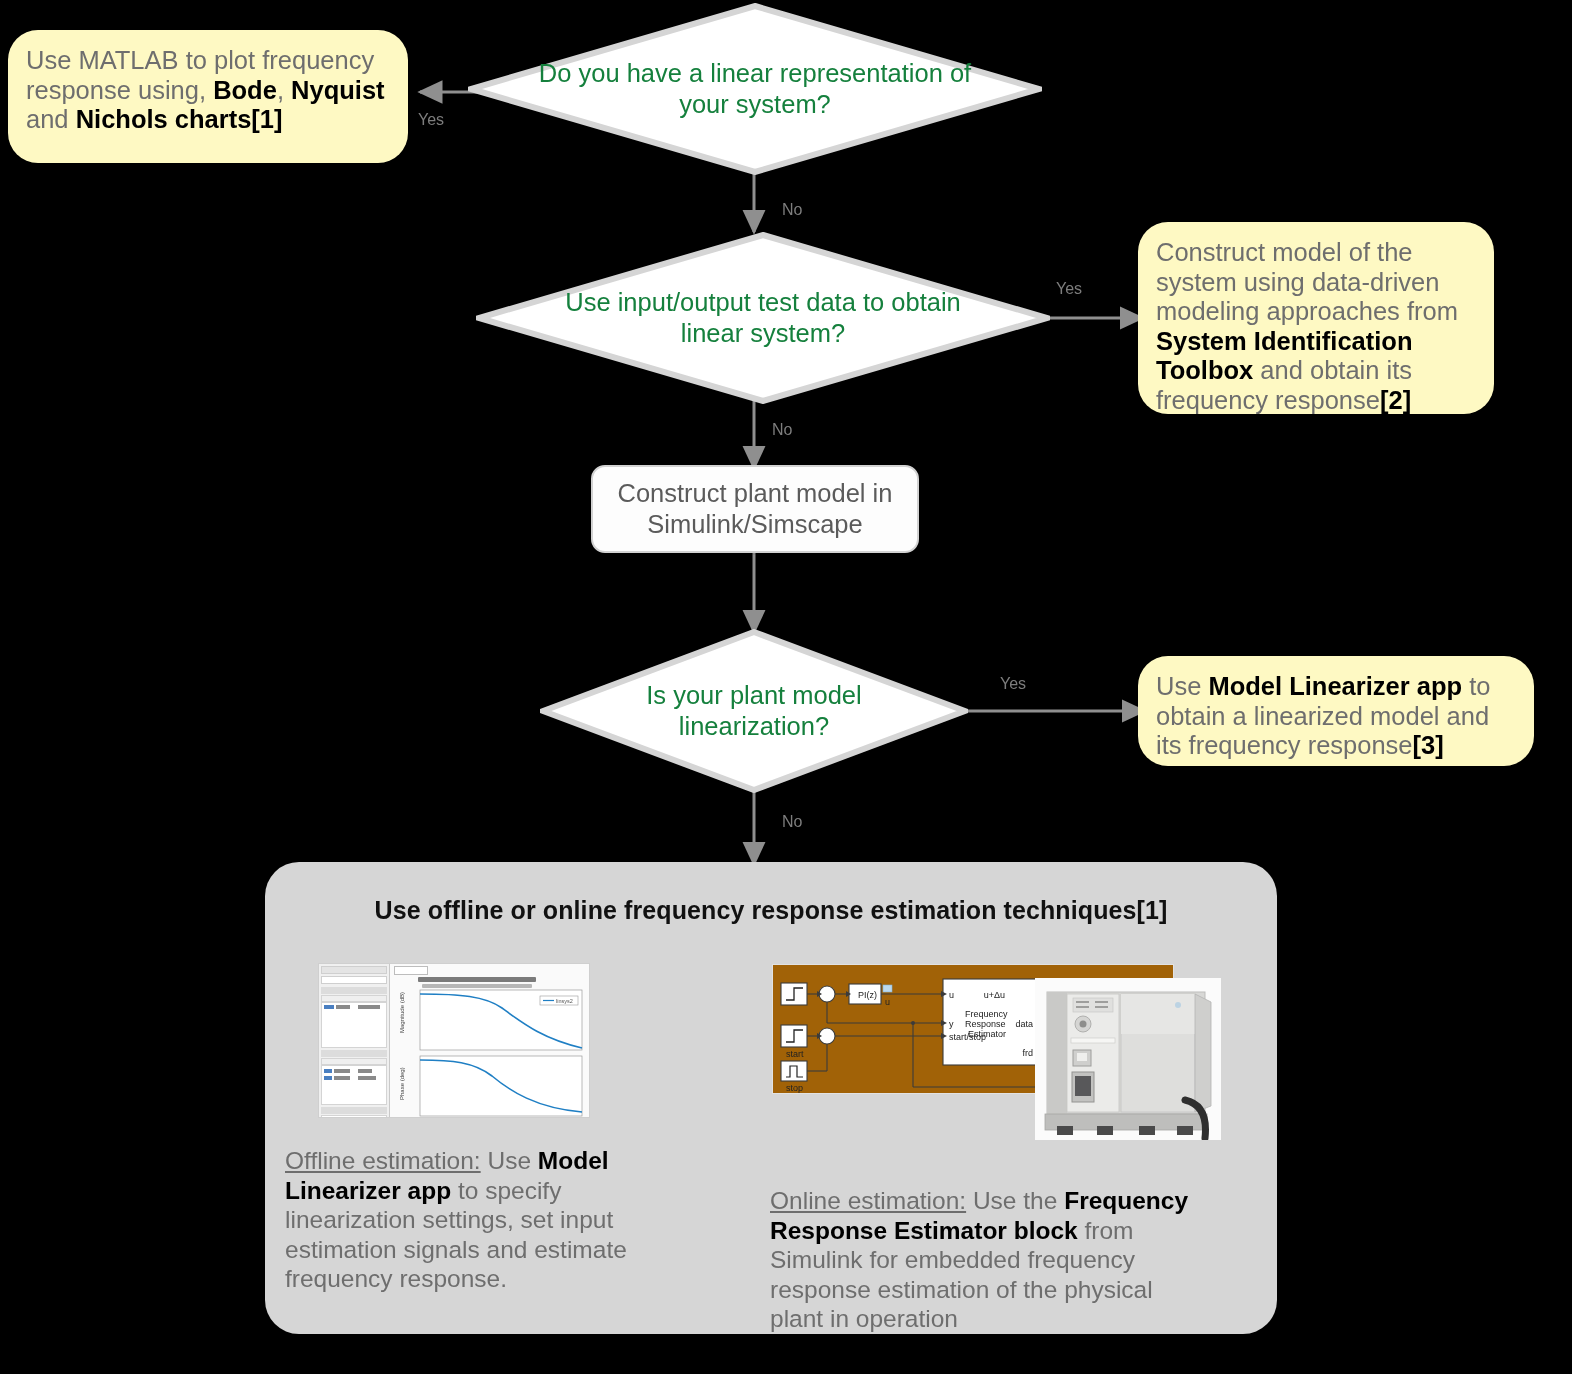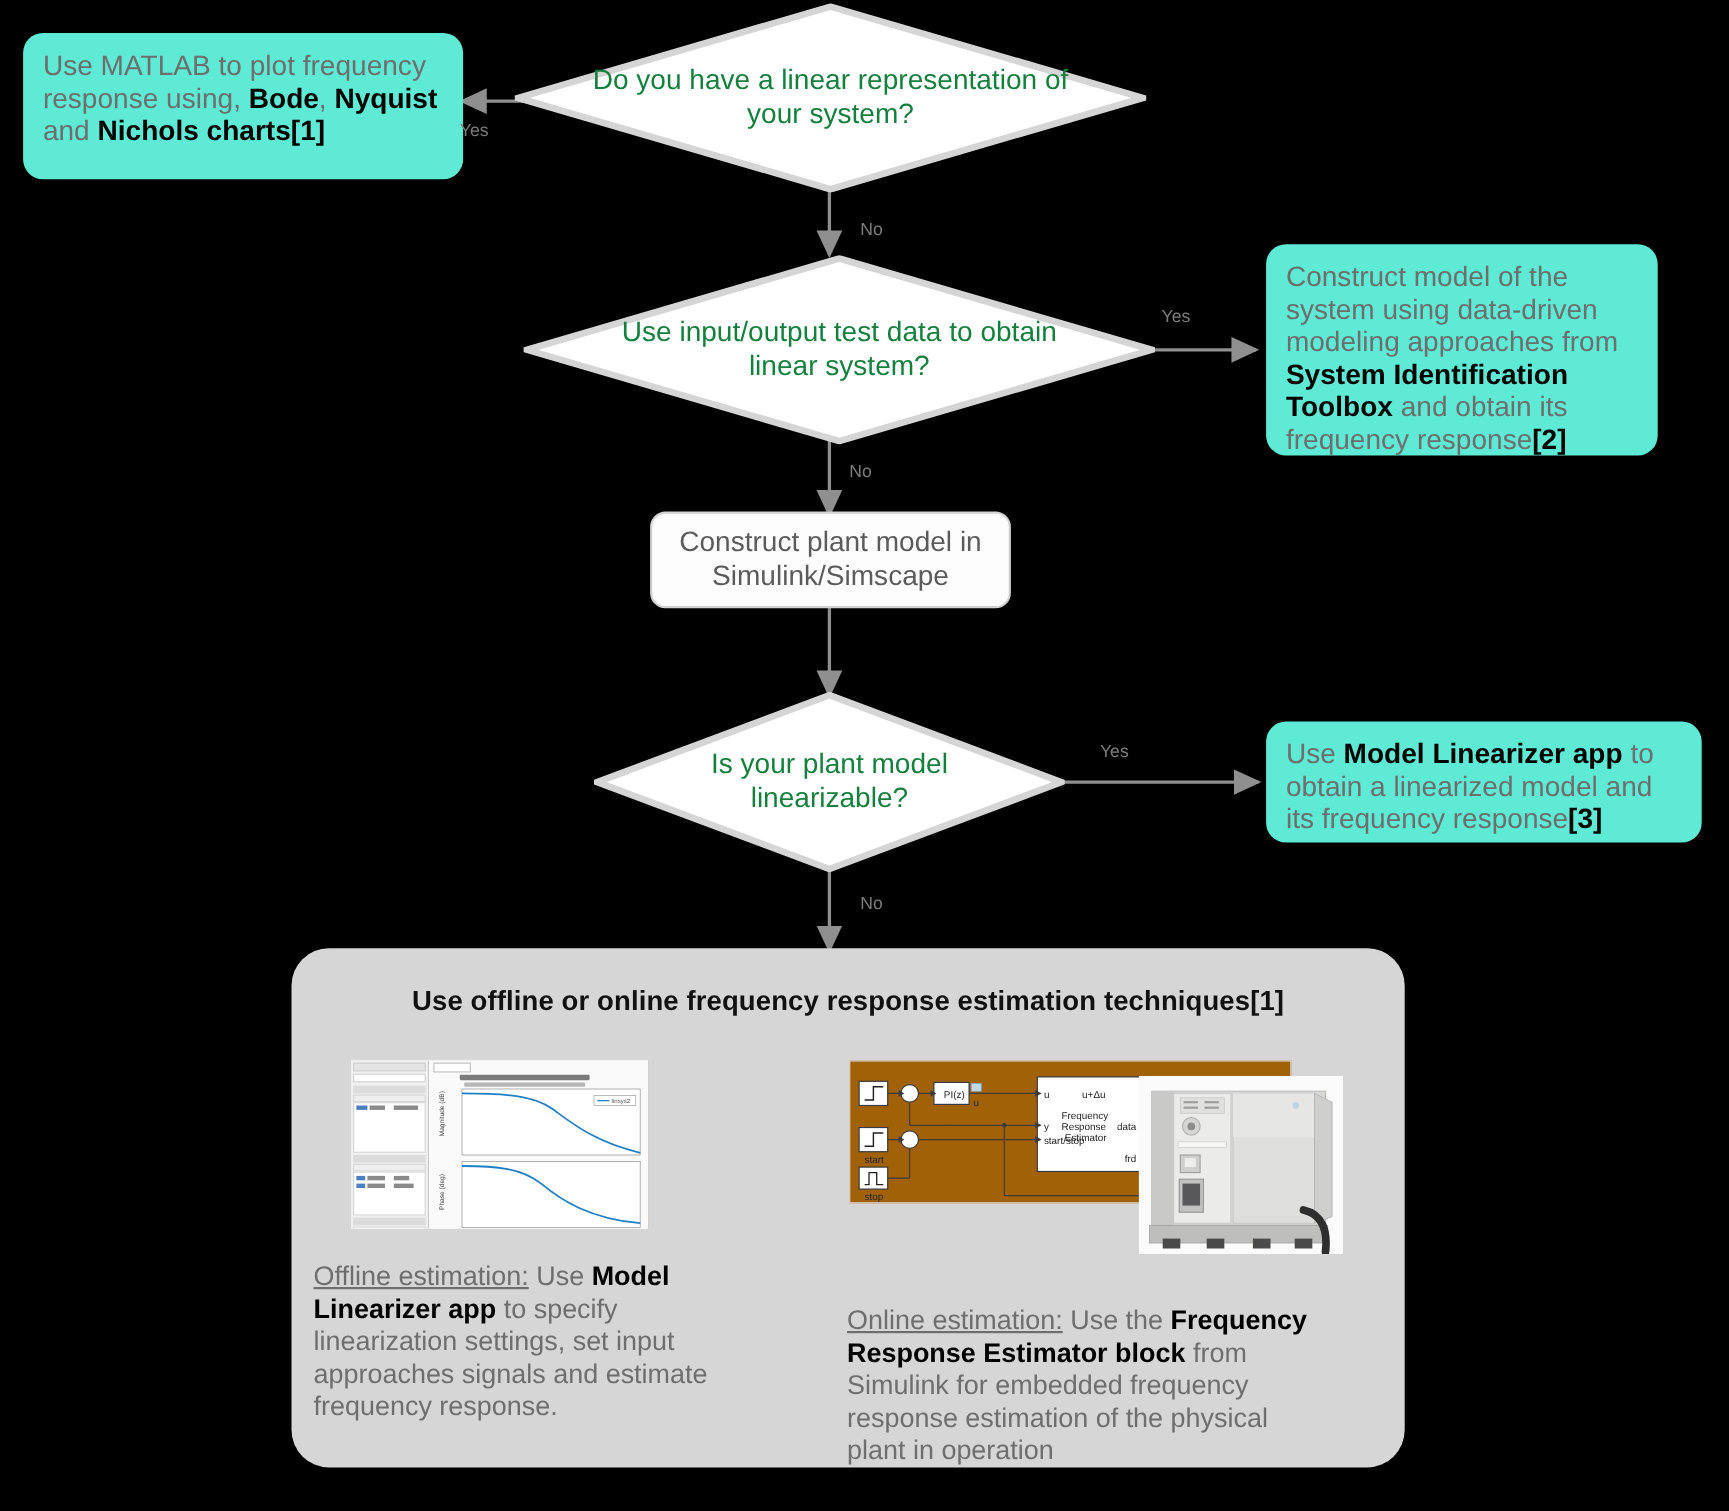--- a/index.html
+++ b/index.html
@@ -6,28 +6,27 @@
   body{
     width:1572px;height:1374px;position:relative;overflow:hidden;
     font-family:"Liberation Sans","DejaVu Sans",sans-serif;
     background:#000;
   }
   .canvas{position:absolute;inset:0;}
 
   
   .rbox{
     position:absolute;
-    background:#5eead4;
-    border-radius:18px;
+    background:#fef9c3;
+    border-radius:30px;
     color:#6e6e6e;
     font-size:25.5px;
     line-height:29.5px;
     box-sizing:border-box;
     padding:16px 18px;
-    margin-left:13px;
   }
   .rbox b{color:#000;font-weight:bold;}
 
   .whitebox{
     position:absolute;
     background:#fdfdfd;
     border:2px solid #d2d2d2;
     border-radius:14px;
     color:#5b5b5b;
     font-size:25.5px;
@@ -134,21 +133,21 @@
   <div class="conlabel" style="left:772px;top:418px;">No</div>
 
   <div class="whitebox" style="left:591px;top:465px;width:328px;height:88px;">
     <span>Construct plant model in Simulink/Simscape</span>
   </div>
 
   <div class="diamond" style="left:540px;top:629px;width:428px;height:164px;">
     <svg viewBox="0 0 428 164" width="428" height="164">
       <polygon points="214,3 425,82 214,161 3,82" fill="#ffffff" stroke="#d5d5d5" stroke-width="6"></polygon>
     </svg>
-    <div class="dlabel" style="padding:0 68px;">Is your plant model linearizable?</div>
+    <div class="dlabel" style="padding:0 68px;">Is your plant model linearization?</div>
   </div>
   <div class="conlabel" style="left:1000px;top:672px;">Yes</div>
   <div class="conlabel" style="left:782px;top:810px;">No</div>
 
   <div class="rbox" style="left:1138px;top:656px;width:396px;height:110px;">
     <span>
       <span>Use </span><b>Model Linearizer app</b><span> to obtain a linearized model and its frequency response</span><b>[3]</b>
     </span>
   </div>
 
@@ -311,20 +310,20 @@
           <rect x="62" y="148" width="16" height="9"></rect>
         <rect x="104" y="148" width="16" height="9"></rect>
           <rect x="142" y="148" width="16" height="9"></rect>
       </g>
 
       <path d="M150,122 C168,126 172,142 170,160" fill="none" stroke="#2e2e2e" stroke-width="7" stroke-linecap="round"></path>
     </svg>
   </div>
 
   <div class="caption" style="left:285px;top:1146px;width:370px;">
-    <u>Offline estimation:</u><span> Use </span><b>Model Linearizer app</b><span> to specify linearization settings, set input approaches signals and estimate frequency response.</span>
+    <u>Offline estimation:</u><span> Use </span><b>Model Linearizer app</b><span> to specify linearization settings, set input estimation signals and estimate frequency response.</span>
   </div>
 
   <div class="caption" style="left:770px;top:1146px;width:440px;margin-top:40px;">
     <u>Online estimation:</u><span> Use the </span><b>Frequency Response Estimator block</b><span> from Simulink for embedded frequency response estimation of the physical plant in operation</span>
   </div>
 
 </div>
 
 </body></html>

